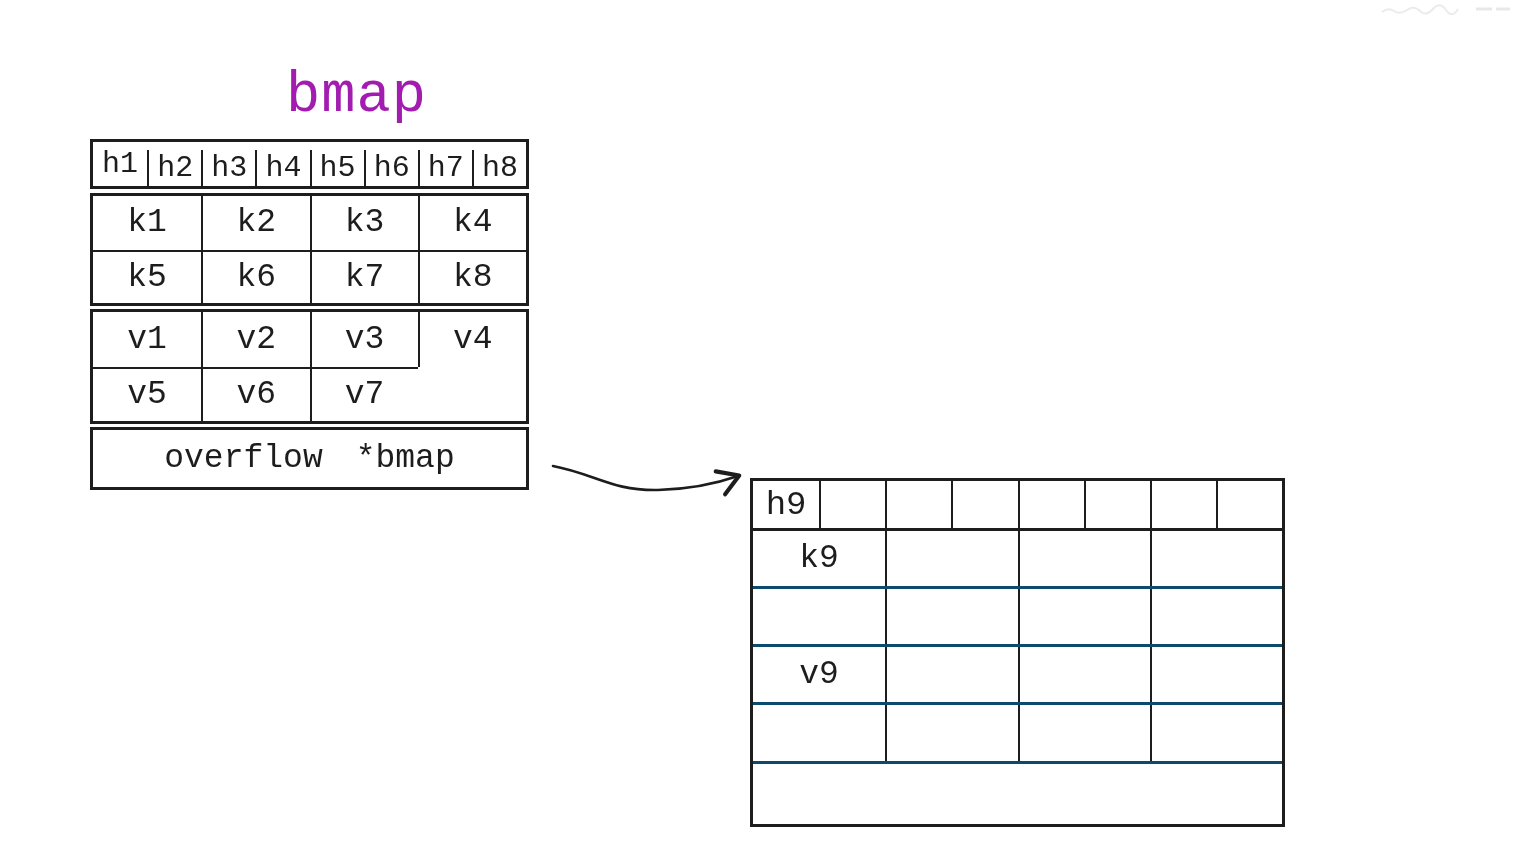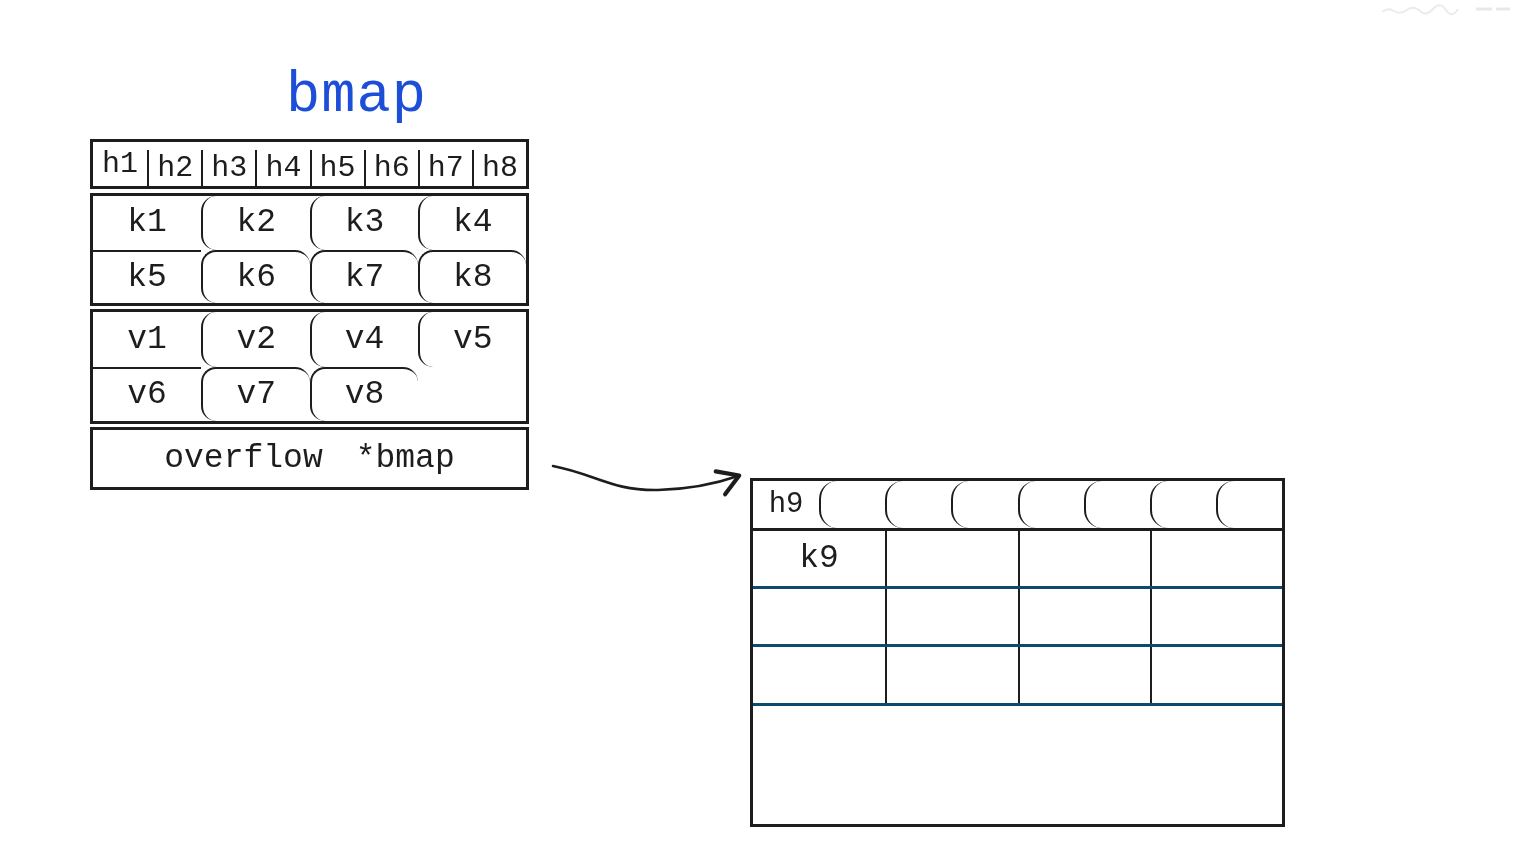--- a/index.html
+++ b/index.html
@@ -20,21 +20,21 @@
   
   .diagram-title {
     position: absolute;
     left: 90px;
     top: 68px;
     width: 533px;
     text-align: center;
     font-size: 57px;
     line-height: 1;
     letter-spacing: 1px;
-    color: #1d4ed8;
+    color: #a21caf;
   }
 
   
   .bucket {
     position: absolute;
     left: 90px;
     top: 139px;
     width: 439px;
   }
   .block {
@@ -63,21 +63,20 @@
   .pairs.values {
     margin-top: 3px;
     height: 115px;
     font-family: Liberation Mono, monospace;
   }
   .pairs .cell {
     font-size: 33px;
   }
   .pairs .cell:not(:nth-child(4n+1)) {
     border-left: 2px solid #1d1d1d;
-    border-radius: 15px;
   }
   .pairs .cell:nth-child(n+5) {
     border-top: 2px solid #1d1d1d;
   }
   .overflow-row {
     margin-top: 3px;
     height: 63px;
     display: flex;
     align-items: center;
     justify-content: center;
@@ -102,21 +101,21 @@
     display: flex;
     flex-direction: column;
     background: #fff;
   }
   .ob-hash-row {
     height: 50px;
     display: grid;
     grid-template-columns: repeat(8, 1fr);
     border-bottom: 3px solid #1d1d1d;
   }
-  .ob-hash-row .cell { font-size: 29px; border-radius: 18px; }
+  .ob-hash-row .cell { font-size: 34px; }
   .ob-hash-row .cell:not(:first-child) {
     border-left: 2px solid #1d1d1d;
   }
   .ob-row {
     height: 58px;
     display: grid;
     grid-template-columns: repeat(4, 1fr);
     border-bottom: 3px solid #0c4a6e;
   }
   .ob-row.last { height: 59px; }
@@ -172,25 +171,25 @@
     <div class="cell">k4</div>
     <div class="cell">k5</div>
     <div class="cell">k6</div>
     <div class="cell">k7</div>
     <div class="cell">k8</div>
   </div>
 
   <div class="block pairs values">
     <div class="cell">v1</div>
     <div class="cell">v2</div>
+    <div class="cell">v3</div>
     <div class="cell">v4</div>
     <div class="cell">v5</div>
     <div class="cell">v6</div>
     <div class="cell">v7</div>
-    <div class="cell">v8</div>
   </div>
 
   <div class="block overflow-row">
     <span>overflow</span>
     <span>*bmap</span>
   </div>
 
 </div>
 
 <svg class="pointer-arrow" viewBox="0 0 215 56" xmlns="http://www.w3.org/2000/svg">
@@ -222,20 +221,26 @@
     <div class="cell"></div>
   </div>
 
   <div class="ob-row">
     <div class="cell"></div>
     <div class="cell"></div>
     <div class="cell"></div>
     <div class="cell"></div>
   </div>
 
+  <div class="ob-row">
+    <div class="cell">v9</div>
+    <div class="cell"></div>
+    <div class="cell"></div>
+    <div class="cell"></div>
+  </div>
 
   <div class="ob-row last">
     <div class="cell"></div>
     <div class="cell"></div>
     <div class="cell"></div>
     <div class="cell"></div>
   </div>
 
   <div class="ob-overflow-row cell"></div>
 

